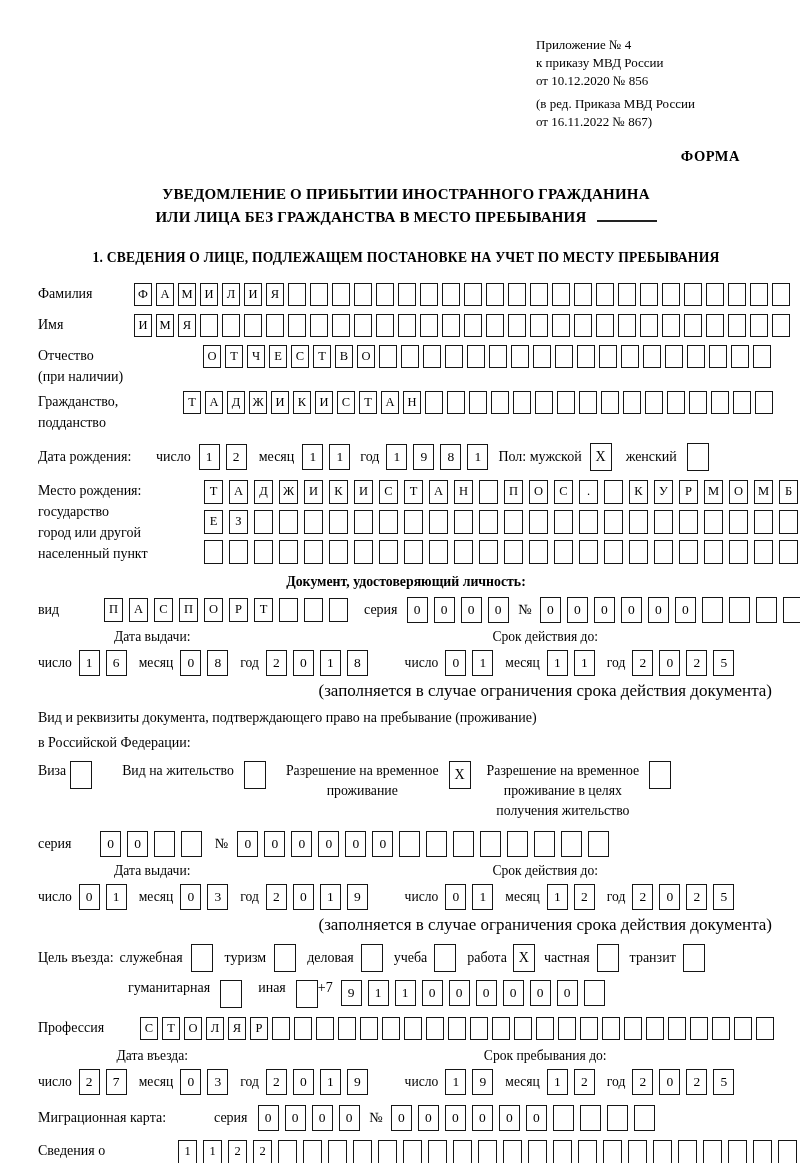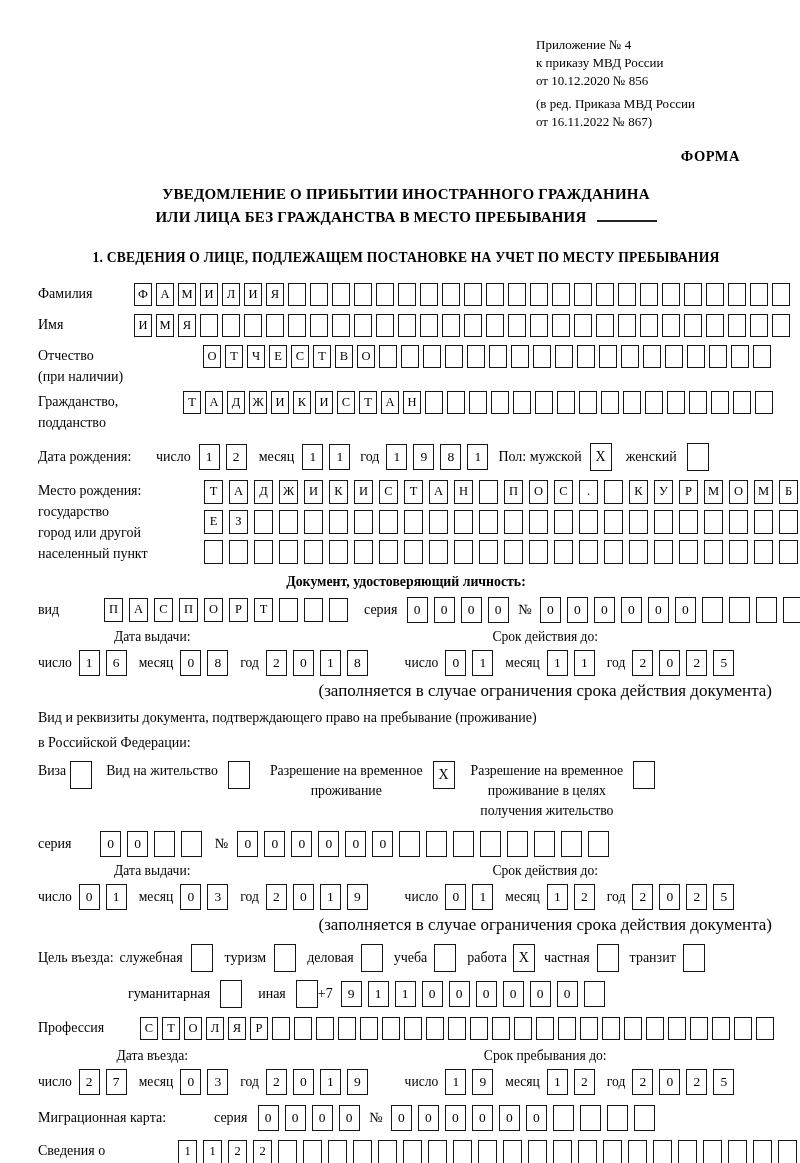--- a/index.html
+++ b/index.html
@@ -413,21 +413,21 @@
   <div class="note-r">(заполняется в случае ограничения срока действия документа)</div>
 
   <div class="plain" style="margin-top:6px;">Вид и реквизиты документа, подтверждающего право на пребывание (проживание)</div>
   <div class="plain" style="margin-top:4px;">в Российской Федерации:</div>
 
   <div class="optrow">
     <span class="opt">
       <span class="olines"><span>Виза</span></span>
       <span class="checkbox" style="margin-left:4px;"></span>
     </span>
-    <span class="opt" style="margin-left:14px;">
+    <span class="opt" style="margin-left:30px;">
       <span class="olines"><span>Вид на жительство</span></span>
       <span class="checkbox"></span>
     </span>
     <span class="opt" style="margin-left:20px;">
       <span class="olines">
         <span>Разрешение на временное</span><br>
         <span>проживание</span>
       </span>
       <span class="checkbox">X</span>
     </span>
@@ -527,21 +527,21 @@
     <span class="fs" style="margin:0 7px 0 11px;">учеба</span>
     <span class="checkbox"></span>
     <span class="fs" style="margin:0 6px 0 11px;">работа</span>
     <span class="checkbox">X</span>
     <span class="fs" style="margin:0 7px 0 9px;">частная</span>
     <span class="checkbox"></span>
     <span class="fs" style="margin:0 7px 0 11px;">транзит</span>
     <span class="checkbox"></span>
   </div>
 
-  <div class="frow" style="align-items:center;margin-top:8px;padding-left:90px;">
+  <div class="frow" style="margin-top:8px;padding-left:90px;">
     <span class="fs" style="margin-right:10px;">гуманитарная</span>
     <span class="checkbox"></span>
     <span class="fs" style="margin:0 10px 0 16px;">иная</span>
     <span class="checkbox"></span>
     <span class="fs" style="margin-right:8px;">+7</span>
     <span class="cells lg">
         <span class="cell">9</span>
         <span class="cell">1</span>
         <span class="cell">1</span>
         <span class="cell">0</span>

